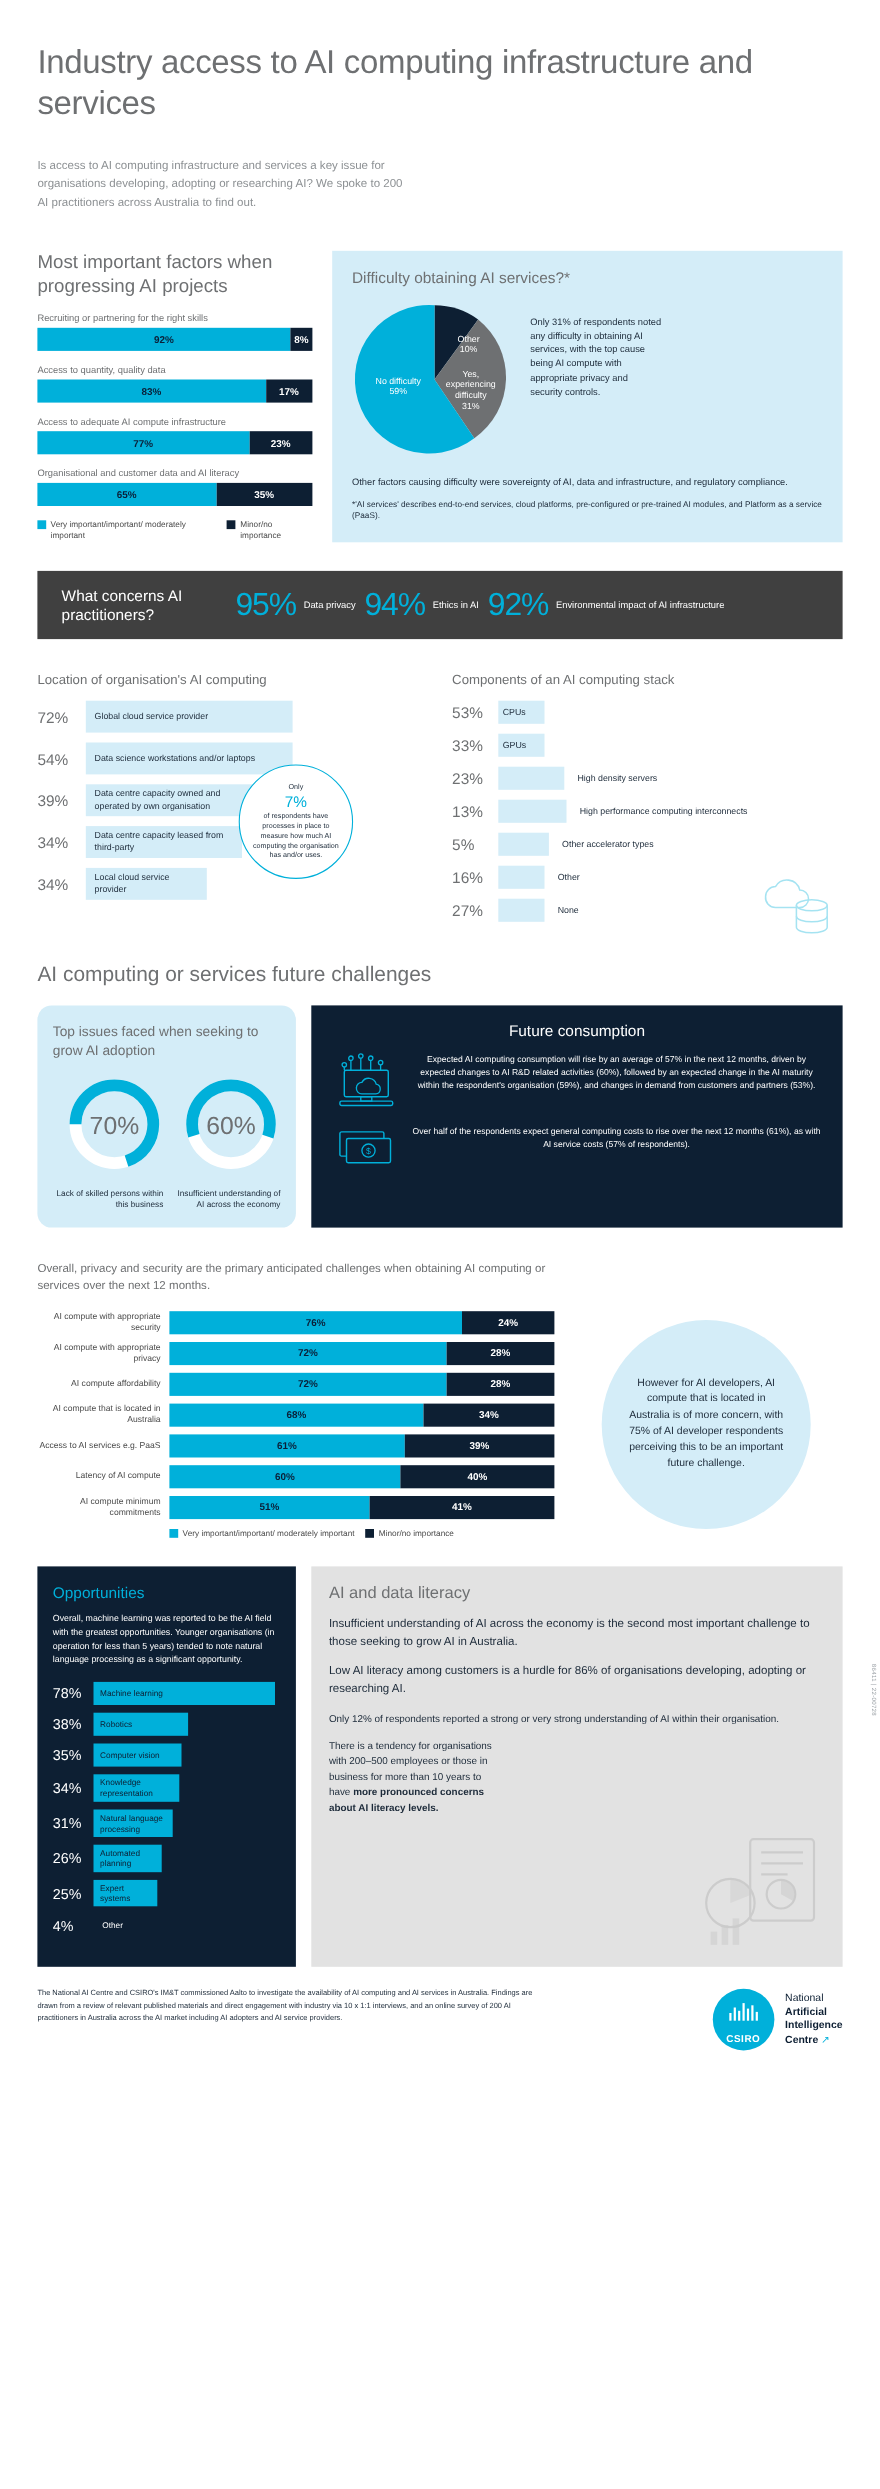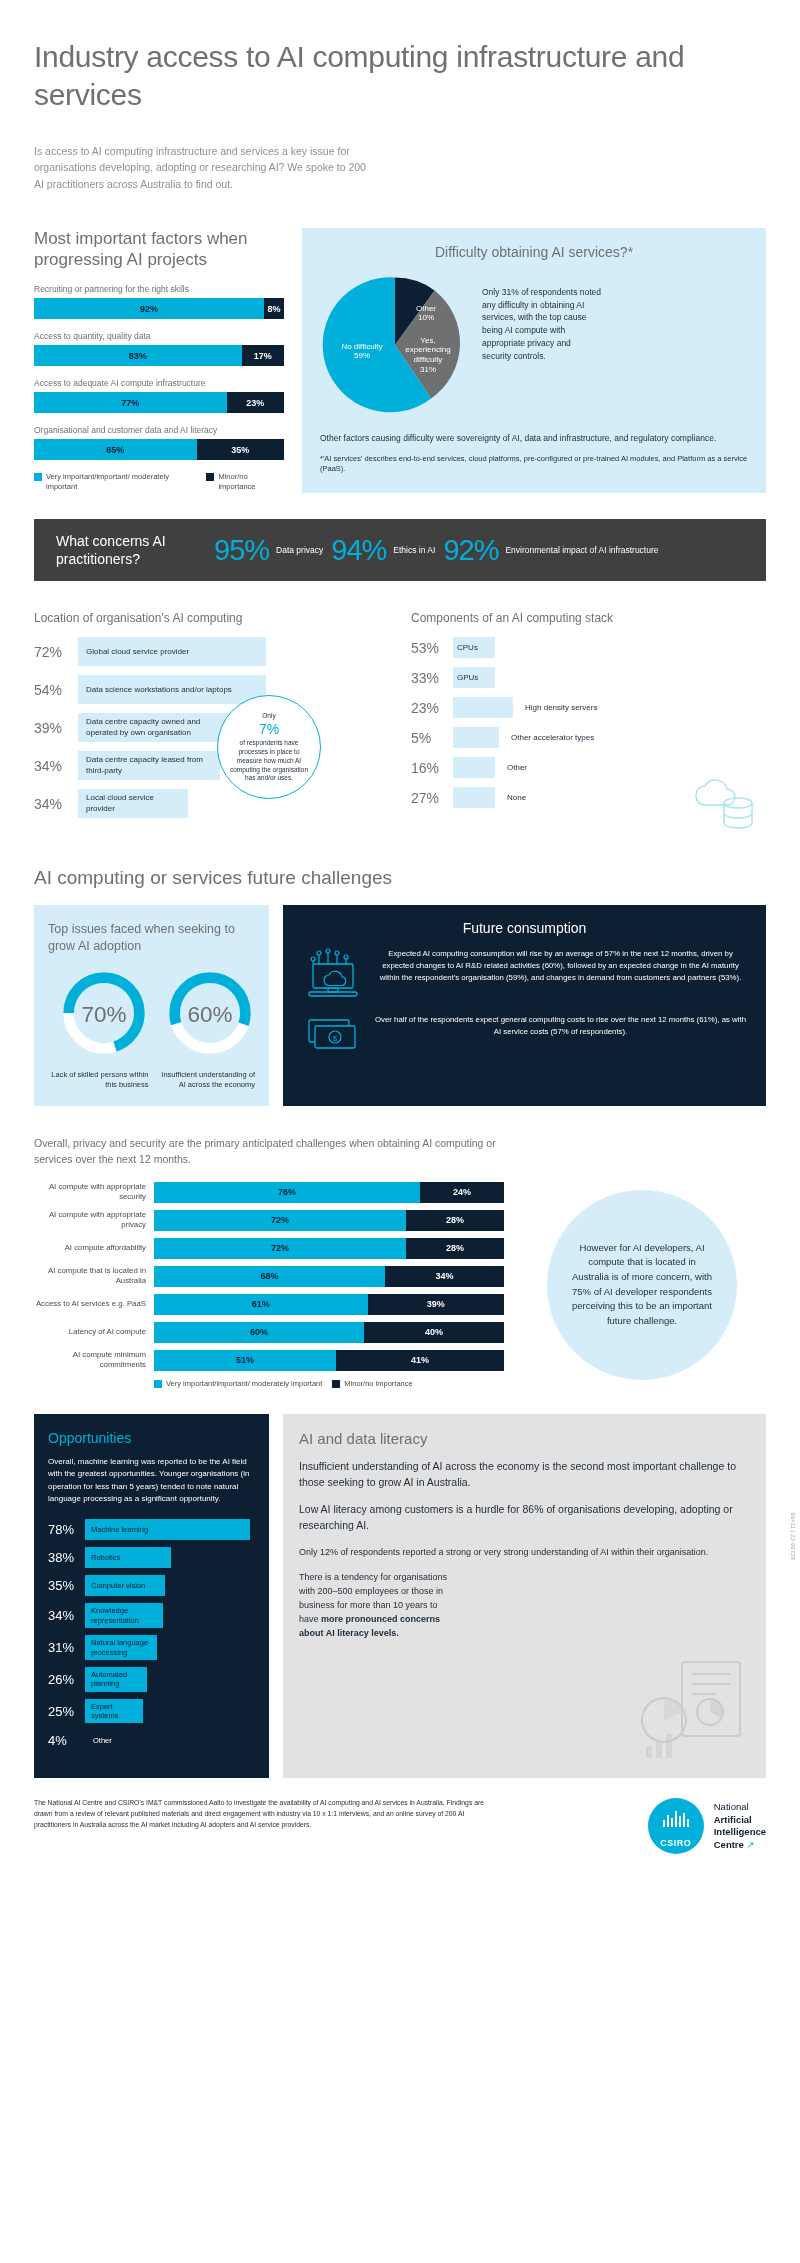--- a/index.html
+++ b/index.html
@@ -43,21 +43,21 @@
   }
   .legend { display: flex; gap: 10px; font-size: 7.5px; color: #4a4a4a; margin-top: 4px; }
   .legend-item { display: flex; gap: 4px; align-items: flex-start; line-height: 1.25; }
   .sw { width: 8px; height: 8px; flex: 0 0 8px; margin-top: 1px; }
   .sw.cy { background: #00b0da; }
   .sw.dk { background: #0d1f33; }
 
   .sec1-right {
     width: 464px; background: #d4edf8; padding: 16px 18px 18px 18px;
   }
-  .panel-h { font-size: 14px; color: #6e7072; font-weight: 400; margin-bottom: 10px; text-align: center; }
+  .panel-h { font-size: 14px; color: #6e7072; font-weight: 400; margin-bottom: 10px; }
   .pie-wrap { display: flex; gap: 12px; }
   .pie { width: 150px; height: 150px; position: relative; flex: 0 0 150px; }
   .pie svg { display: block; }
   .pie-note { font-size: 8.5px; color: #1d2b3a; line-height: 1.5; padding-top: 16px; width: 120px; }
   .pl { position: absolute; color: #fff; font-size: 8px; text-align: center; line-height: 1.2; }
   .sec1-foot { font-size: 8.5px; color: #1d2b3a; line-height: 1.5; margin-top: 12px; }
   .sec1-foot2 { font-size: 7.5px; color: #1d2b3a; line-height: 1.45; margin-top: 9px; }
 
   
   .band {
@@ -88,23 +88,23 @@
   }
   .only7 .big { color: #00b0da; font-size: 14px; font-weight: 400; }
   .stack-row { display: flex; align-items: center; gap: 8px; margin-bottom: 9px; }
   .stack-pct { font-size: 14px; color: #6e7072; width: 34px; flex: 0 0 34px; }
   .stack-bar {
     background: #d4edf8; height: 21px; display: flex; align-items: center;
     padding-left: 7px; font-size: 8px; color: #1d2b3a; white-space: nowrap;
   }
 
   
-  .h1b { font-size: 19px; color: #6e7072; font-weight: 400; margin-top: 40px; }
+  .h1b { font-size: 19px; color: #6e7072; font-weight: 400; margin-top: 29px; }
   .sec3 { display: flex; gap: 14px; margin-top: 16px; }
-  .donut-panel { width: 235px; background: #d4edf8; padding: 16px 14px; }
+  .donut-panel { width: 235px; background: #d4edf8; padding: 16px 14px; border-radius: 13px; }
   .donut-h { font-size: 12.5px; color: #6e7072; line-height: 1.3; margin-bottom: 14px; }
   .donuts { display: flex; gap: 6px; justify-content: center; }
   .donut-col { text-align: right; width: 104px; }
   .donut-cap { font-size: 7.5px; color: #1d2b3a; line-height: 1.35; margin-top: 8px; }
   .future { flex: 1; background: #0d1f33; padding: 15px 20px; text-align: center; }
   .future-h { color: #ffffff; font-size: 14px; margin-bottom: 12px; }
   .future-row { display: flex; gap: 12px; margin-bottom: 14px; align-items: flex-start; }
   .future-txt { color: #ffffff; font-size: 7.8px; line-height: 1.5; }
 
   
@@ -309,20 +309,25 @@
       </div>
       <div class="stack-row">
         <span class="stack-pct">33%</span>
         <span class="stack-bar" style="width:42px"></span>
         <span style="font-size:8px;color:#1d2b3a;margin-left:-46px;position:relative;z-index:2">GPUs</span>
       </div>
       <div class="stack-row">
         <span class="stack-pct">23%</span>
         <span class="stack-bar" style="width:60px"></span>
         <span style="font-size:8px;color:#1d2b3a;margin-left:4px">High density servers</span>
+      </div>
+      <div class="stack-row">
+        <span class="stack-pct">13%</span>
+        <span class="stack-bar" style="width:62px"></span>
+        <span style="font-size:8px;color:#1d2b3a;margin-left:4px;line-height:1.25">High performance computing interconnects</span>
       </div>
       <div class="stack-row">
         <span class="stack-pct">5%</span>
         <span class="stack-bar" style="width:46px"></span>
         <span style="font-size:8px;color:#1d2b3a;margin-left:4px">Other accelerator types</span>
       </div>
       <div class="stack-row">
         <span class="stack-pct">16%</span>
         <span class="stack-bar" style="width:42px"></span>
         <span style="font-size:8px;color:#1d2b3a;margin-left:4px">Other</span>

